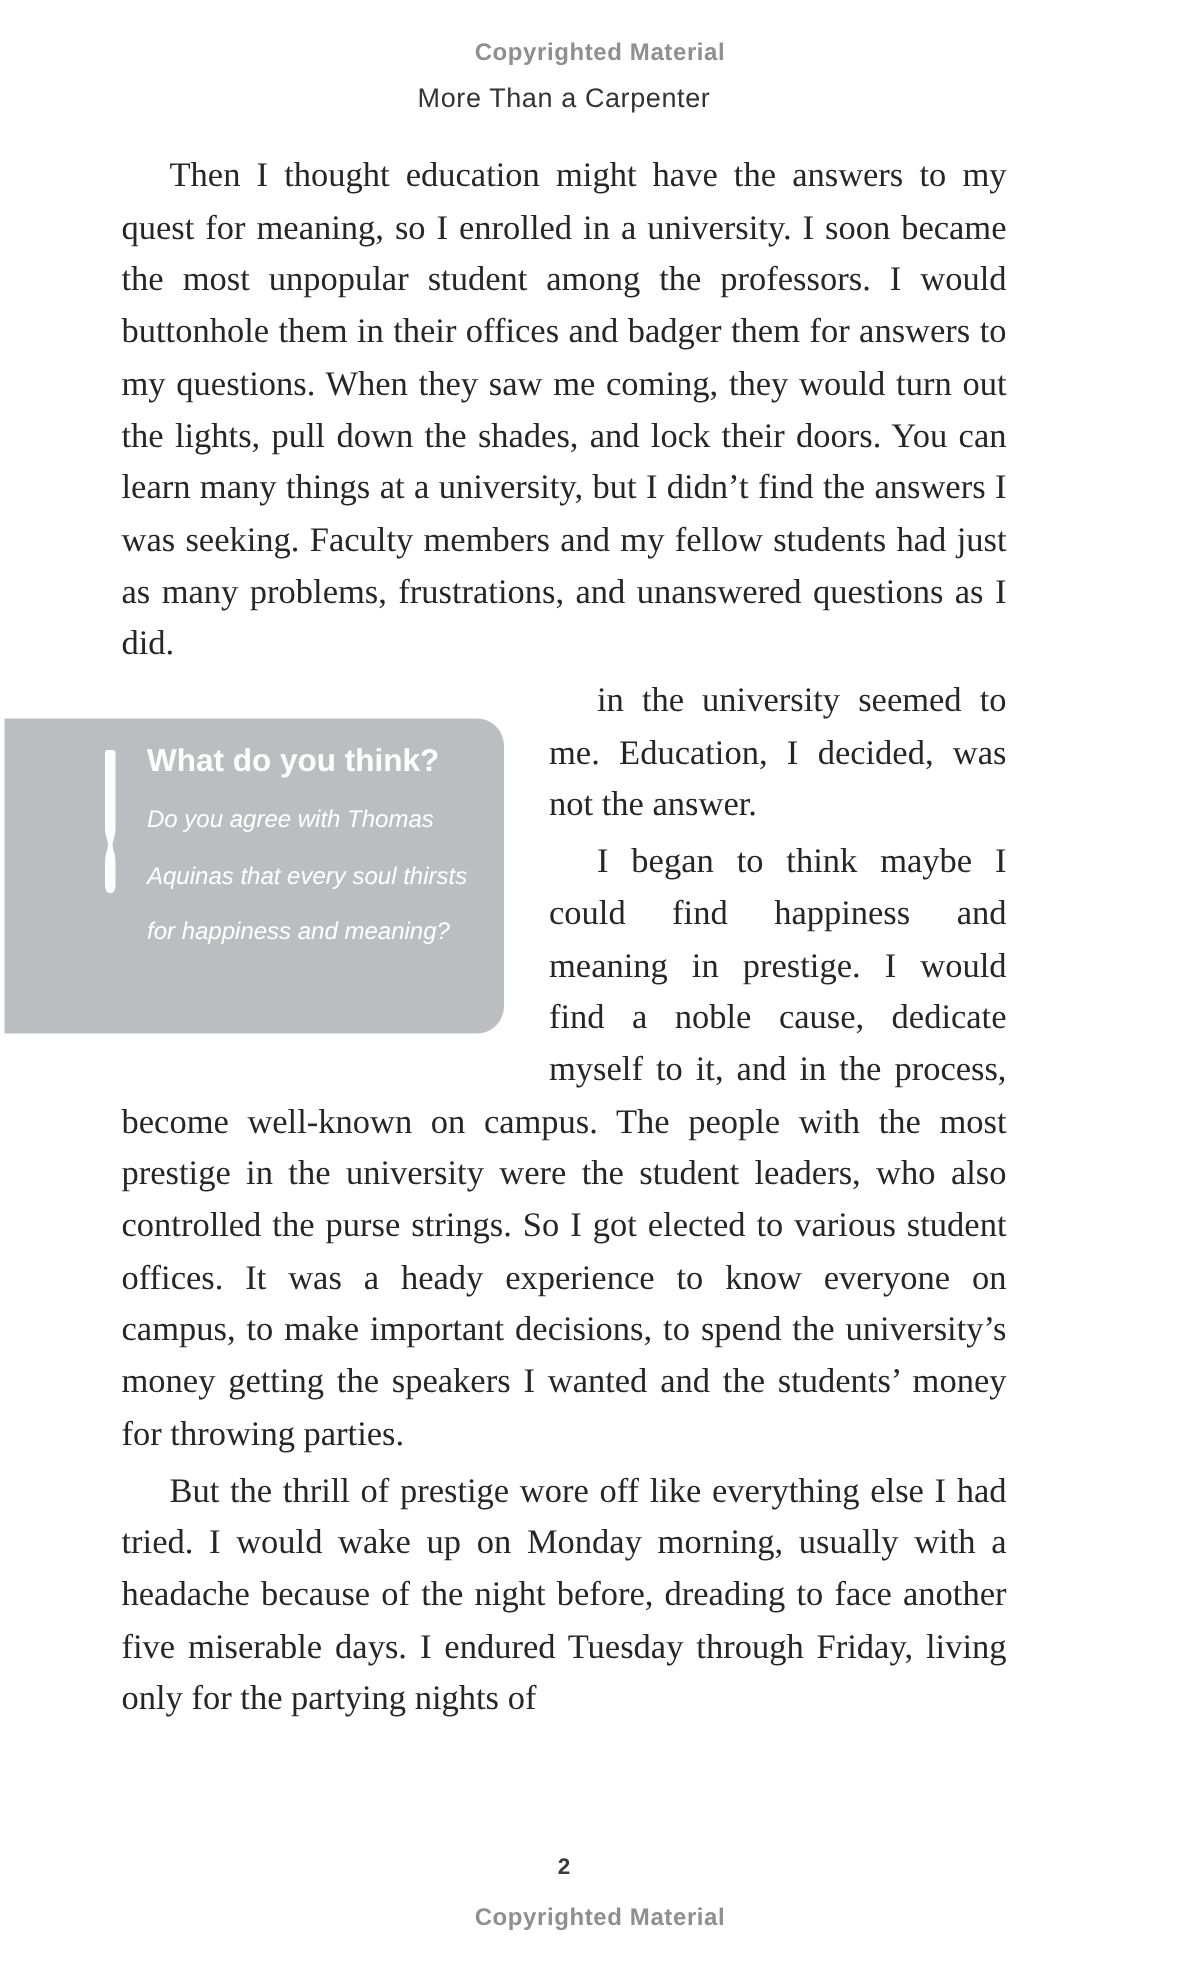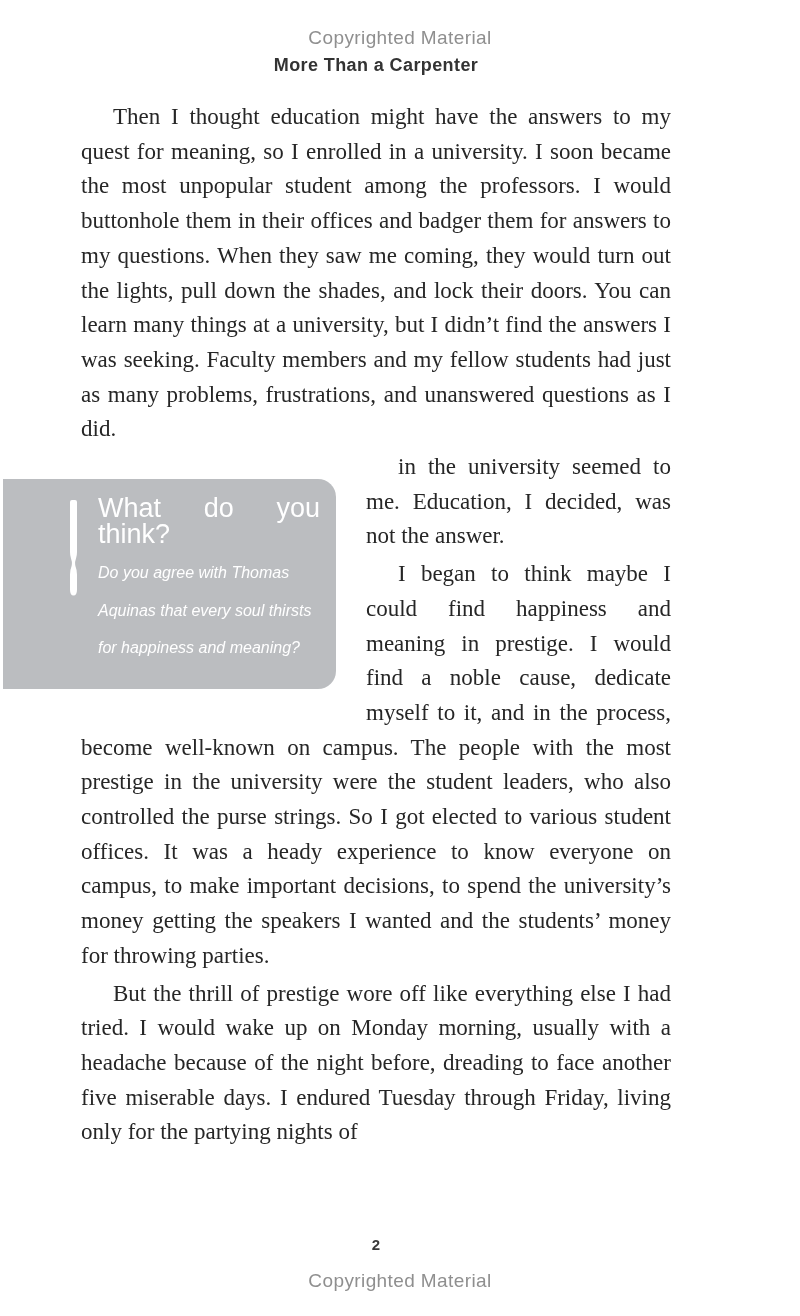--- a/index.html
+++ b/index.html
@@ -14,36 +14,36 @@
     background: #ffffff;
     overflow: hidden;
     font-family: "Liberation Serif", "DejaVu Serif", serif;
   }
   .copyright {
     position: absolute;
     left: 0;
     width: 800px;
     text-align: center;
     font-family: "Liberation Sans", "DejaVu Sans", sans-serif;
-    font-size: 19px;
-    font-weight: 400;
+    font-size: 16px;
+    font-weight: 700;
     letter-spacing: 0.4px;
     color: #8f8f8f;
   }
   .copyright.top { top: 27px; }
   .copyright.bottom { top: 1270px; }
   .running-head {
     position: absolute;
     top: 55px;
     left: 78px;
     width: 596px;
     text-align: center;
     font-family: "Liberation Sans", "DejaVu Sans", sans-serif;
     font-size: 18px;
-    font-weight: 700;
+    font-weight: 400;
     letter-spacing: 0.4px;
     color: #333333;
   }
   .body-text {
     position: absolute;
     top: 97px;
     left: 78px;
     width: 596px;
     font-size: 23px;
     line-height: 34.7px;
@@ -78,22 +78,22 @@
   }
   .callout-content {
     position: absolute;
     left: 95px;
     top: 16px;
     width: 222px;
     display: block;
   }
   .callout-title {
     display: block;
-    font-size: 27px;
-    font-weight: 400;
+    font-size: 21px;
+    font-weight: 700;
     color: #ffffff;
     line-height: 26px;
     margin-bottom: 7px;
   }
   .callout-question {
     display: block;
     font-style: italic;
     font-size: 16px;
     font-weight: 500;
     color: #ffffff;

